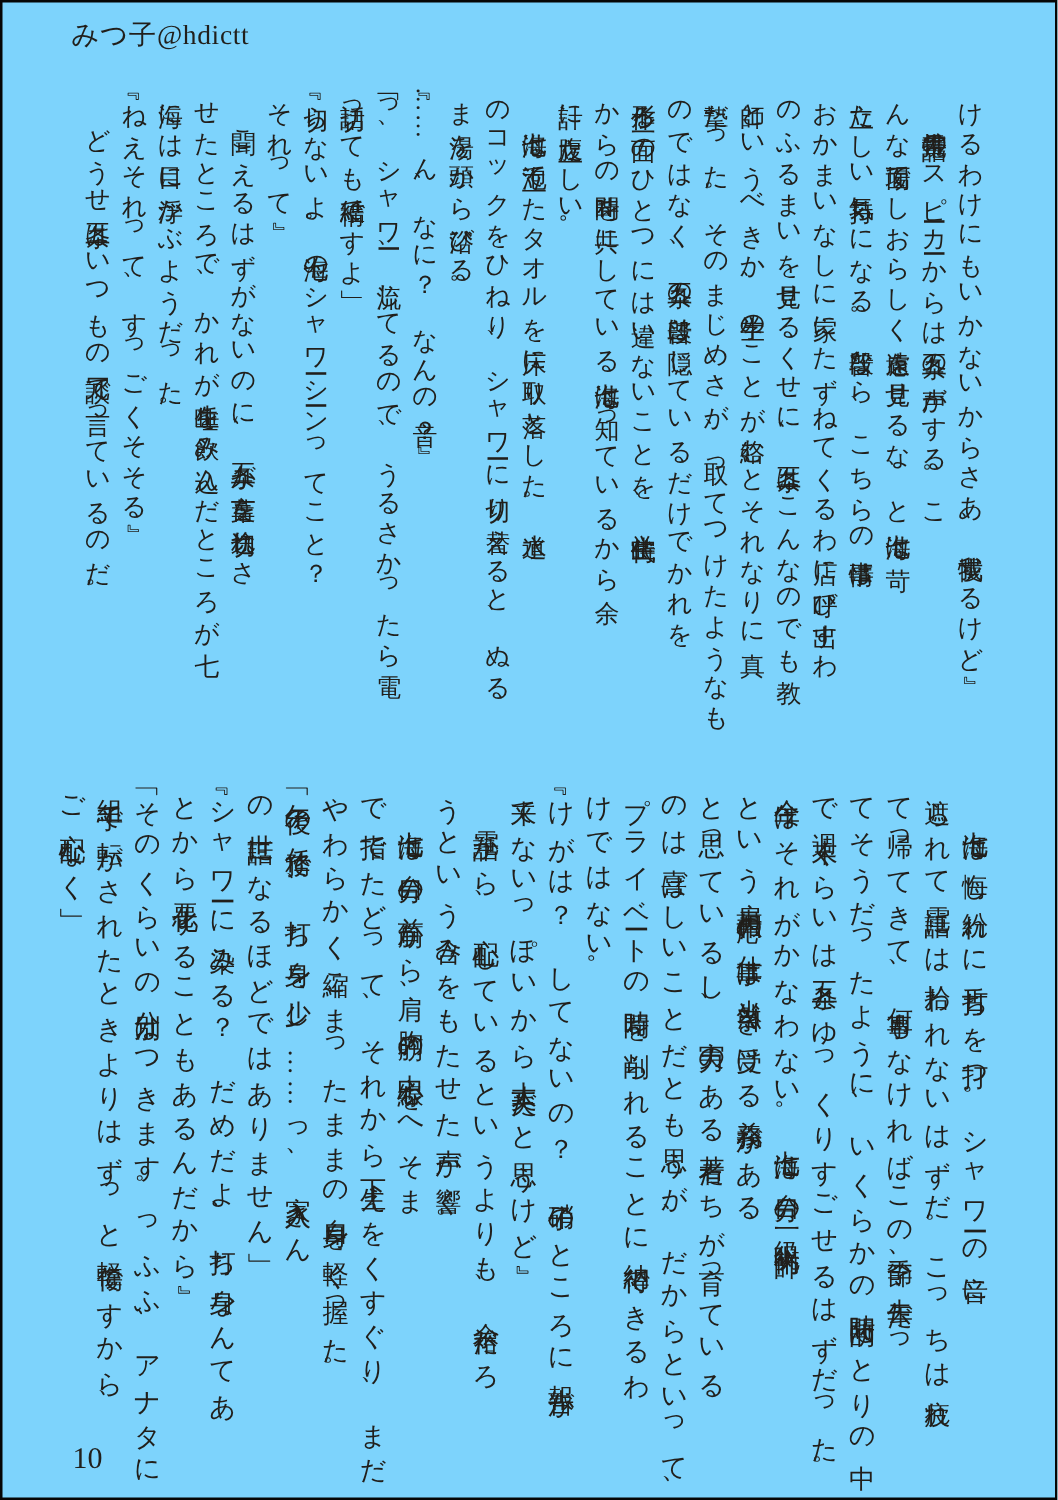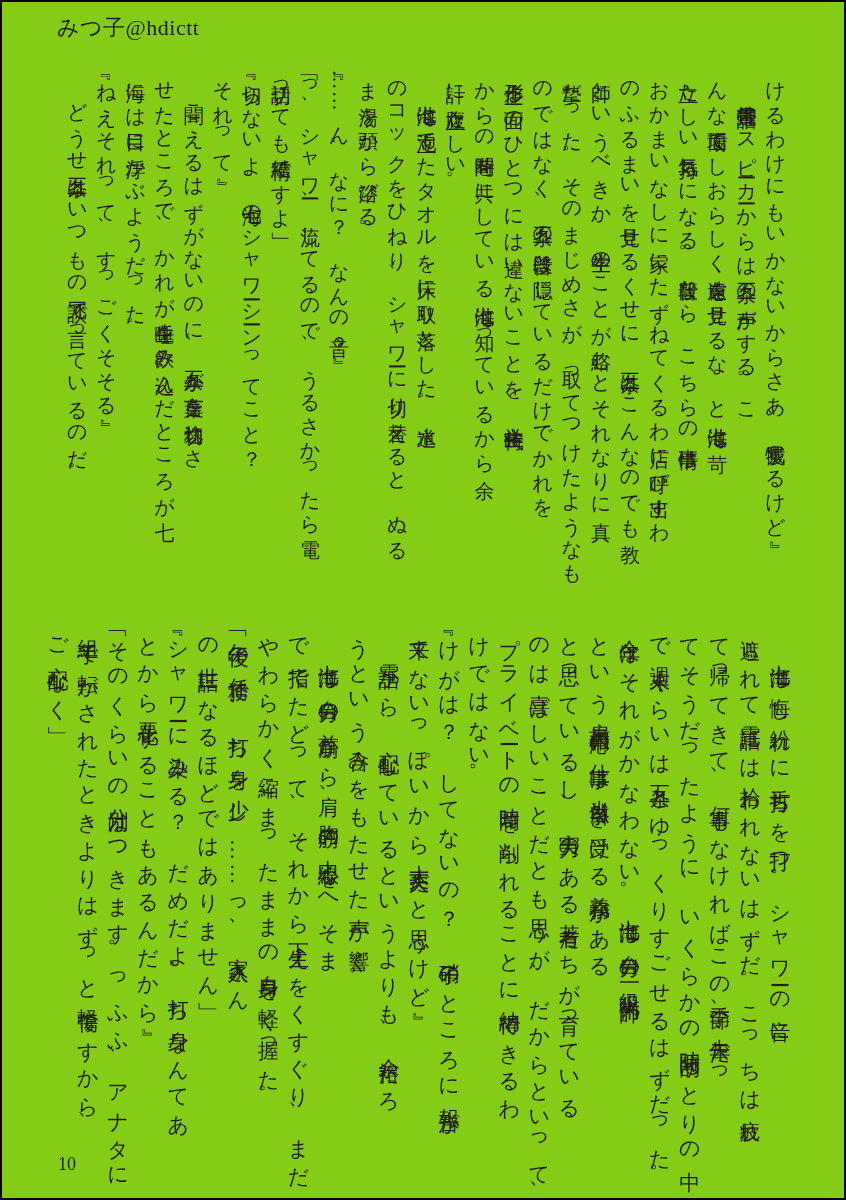--- a/index.html
+++ b/index.html
@@ -5,21 +5,21 @@
   html, body {
     margin: 0;
     padding: 0;
     background: #e8e4d4;
   }
   .page {
     position: relative;
     width: 846px;
     height: 1200px;
     box-sizing: border-box;
-    background: #84cc16;
+    background: #7dd3fc;
     border: 2px solid #060606;
     overflow: hidden;
     font-family: "Liberation Serif", "DejaVu Serif", serif;
     color: #211f1b;
   }
   .credit {
     position: absolute;
     left: 55px;
     top: 11px;
     font-size: 22px;
@@ -54,21 +54,21 @@
     font-size: 21px;
     letter-spacing: 3.6px;
   }
   .vblock-bottom .vline {
     line-height: 30.1px;
   }
   .pagenum {
     position: absolute;
     left: 56px;
     top: 1152px;
-    font-size: 18px;
+    font-size: 24px;
   }
 </style>
 </head>
 <body>
 
 <div class="page">
   <div class="credit">みつ子@hdictt</div>
 
   <div class="vblock vblock-top">
       <div class="vline">けるわけにもいかないからさあ、我慢するけど』</div>

